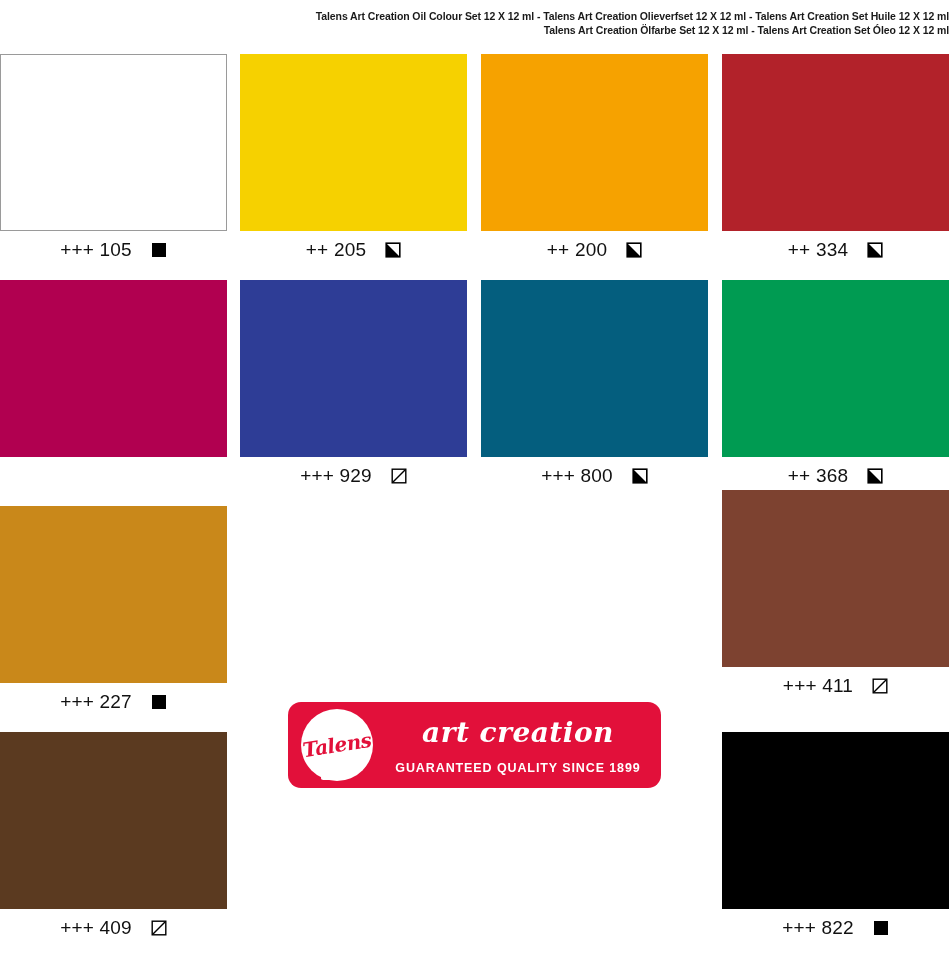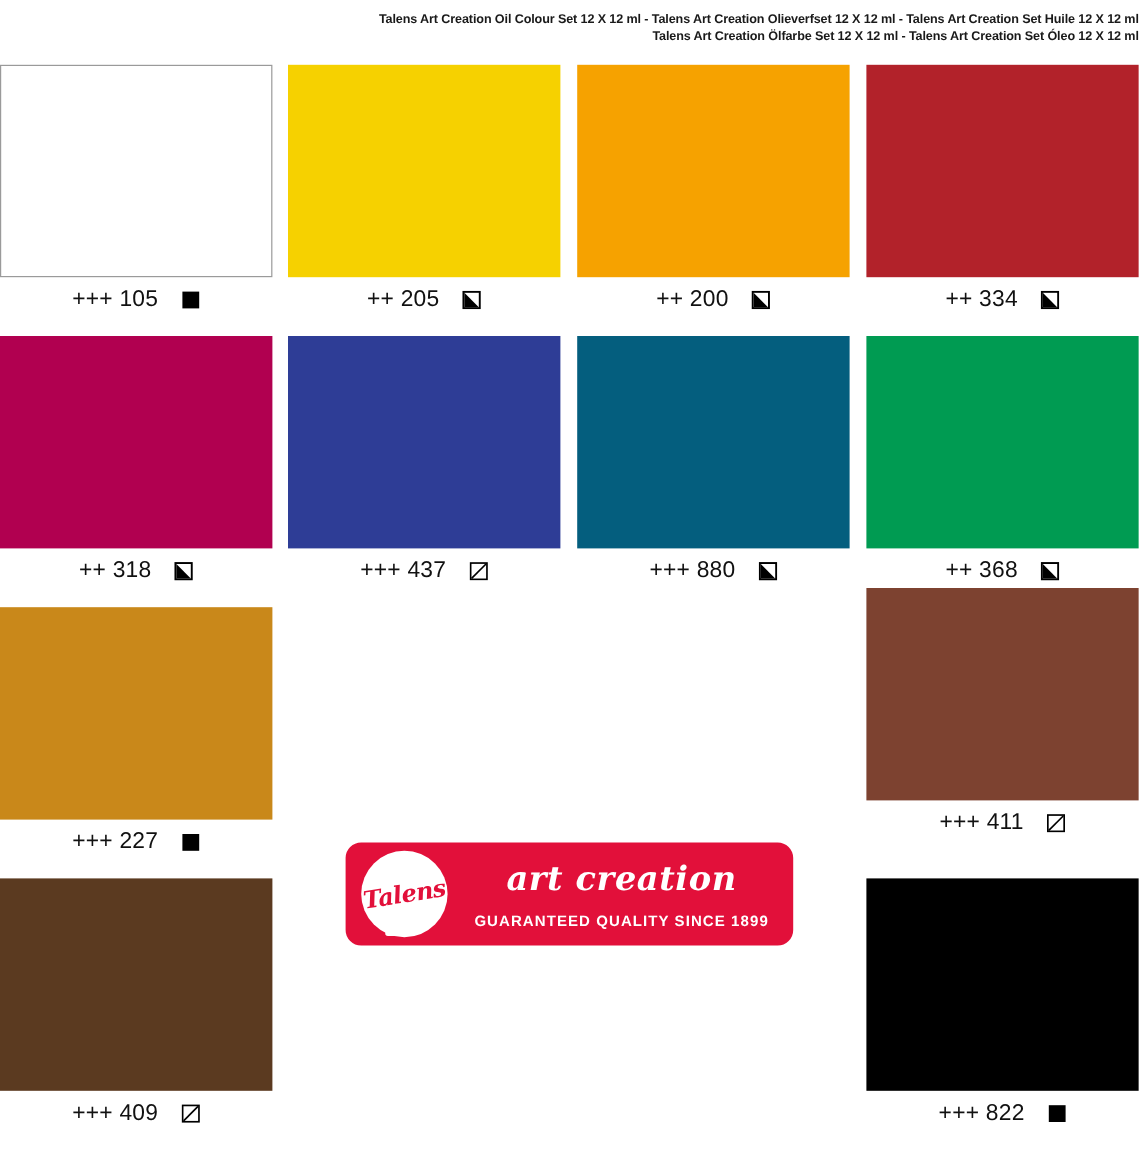--- a/index.html
+++ b/index.html
@@ -211,46 +211,37 @@
         <span class="opacity-icon">
           <svg width="16" height="16" viewBox="0 0 16 16">
             <rect x="1.2" y="1.2" width="13.6" height="13.6" fill="#fff" stroke="#000" stroke-width="1.6"></rect>
             <polygon points="2,14 14,14 2,2" fill="#000"></polygon>
           </svg>
         </span>
       </div>
     </div>
     <div class="cell" style="left: 0px; top: 226px;">
       <div class="swatch" style="background: rgb(177, 0, 80);"></div>
-      <div class="label">
-        <span class="lf-text">++ 318</span>
-        <span class="opacity-icon">
-          <svg width="16" height="16" viewBox="0 0 16 16">
-            <rect x="1.2" y="1.2" width="13.6" height="13.6" fill="#fff" stroke="#000" stroke-width="1.6"></rect>
-            <polygon points="2,14 14,14 2,2" fill="#000"></polygon>
-          </svg>
-        </span>
-      </div>
     </div>
     <div class="cell" style="left: 240px; top: 226px;">
       <div class="swatch" style="background: rgb(46, 61, 150);"></div>
       <div class="label">
-        <span class="lf-text">+++ 437</span>
+        <span class="lf-text">+++ 929</span>
         <span class="opacity-icon">
           <svg width="16" height="16" viewBox="0 0 16 16">
             <rect x="1.2" y="1.2" width="13.6" height="13.6" fill="#fff" stroke="#000" stroke-width="1.4"></rect>
             <line x1="2" y1="14" x2="14" y2="2" stroke="#000" stroke-width="1.4"></line>
           </svg>
         </span>
       </div>
     </div>
     <div class="cell" style="left: 481px; top: 226px;">
       <div class="swatch" style="background: rgb(4, 94, 126);"></div>
       <div class="label">
-        <span class="lf-text">+++ 880</span>
+        <span class="lf-text">+++ 800</span>
         <span class="opacity-icon">
           <svg width="16" height="16" viewBox="0 0 16 16">
             <rect x="1.2" y="1.2" width="13.6" height="13.6" fill="#fff" stroke="#000" stroke-width="1.6"></rect>
             <polygon points="2,14 14,14 2,2" fill="#000"></polygon>
           </svg>
         </span>
       </div>
     </div>
     <div class="cell" style="left: 722px; top: 226px;">
       <div class="swatch" style="background: rgb(0, 155, 82);"></div>

